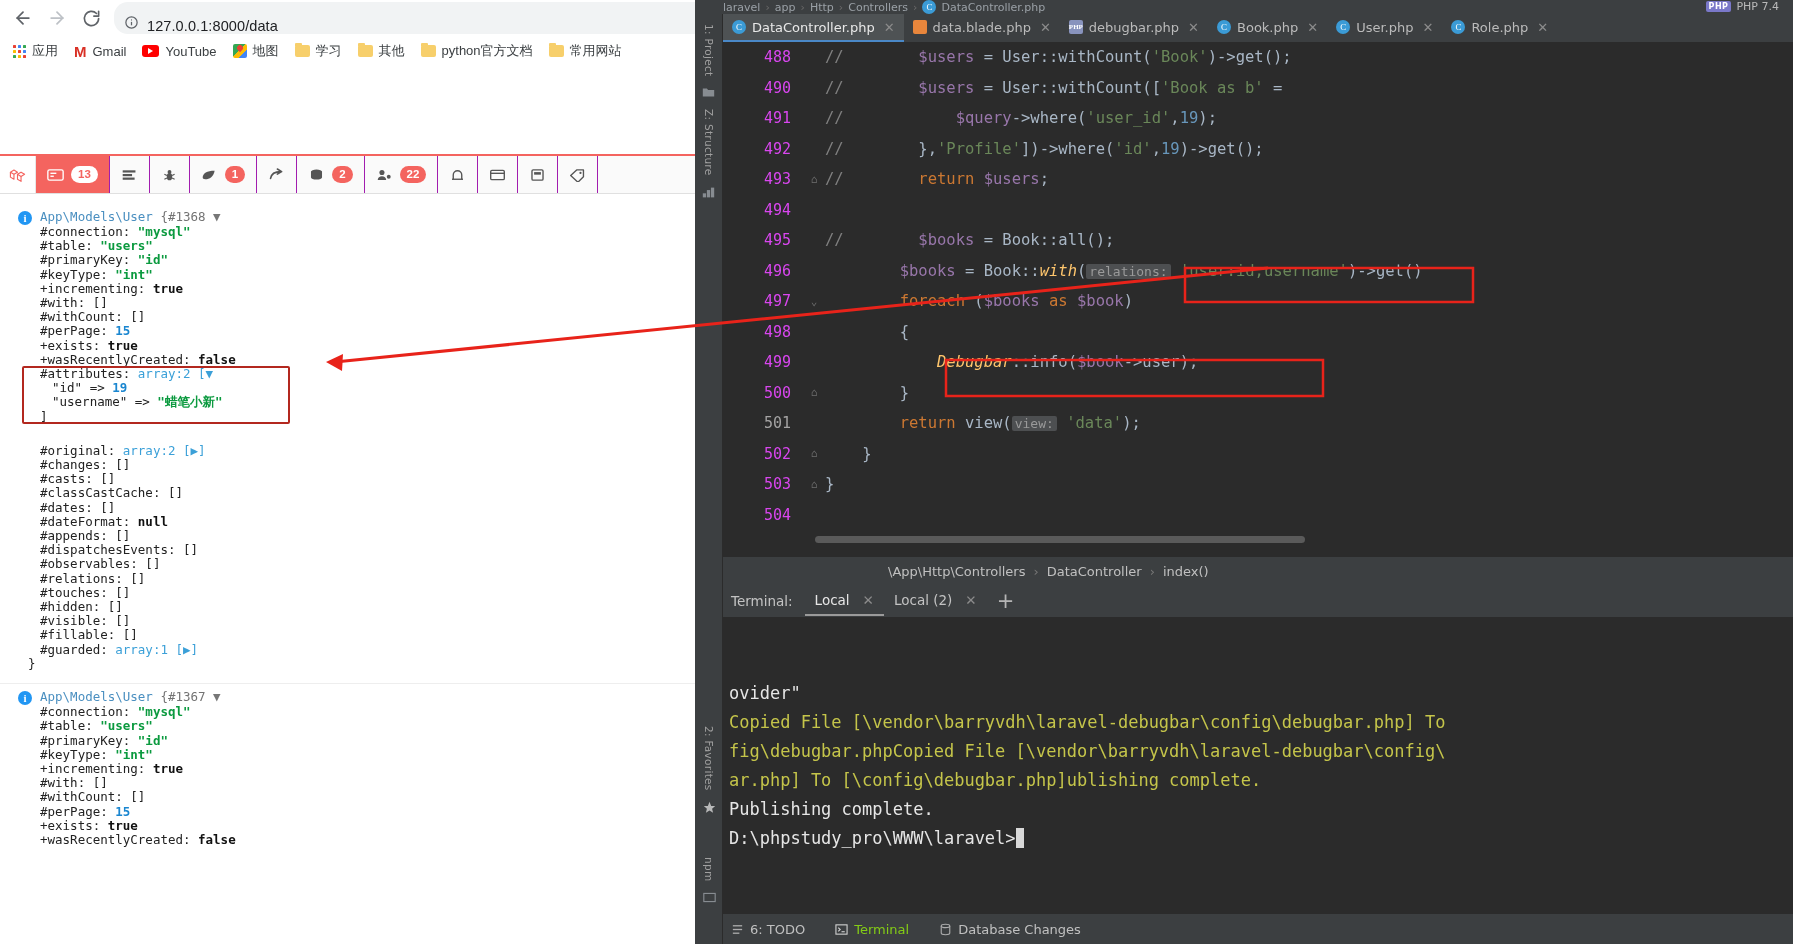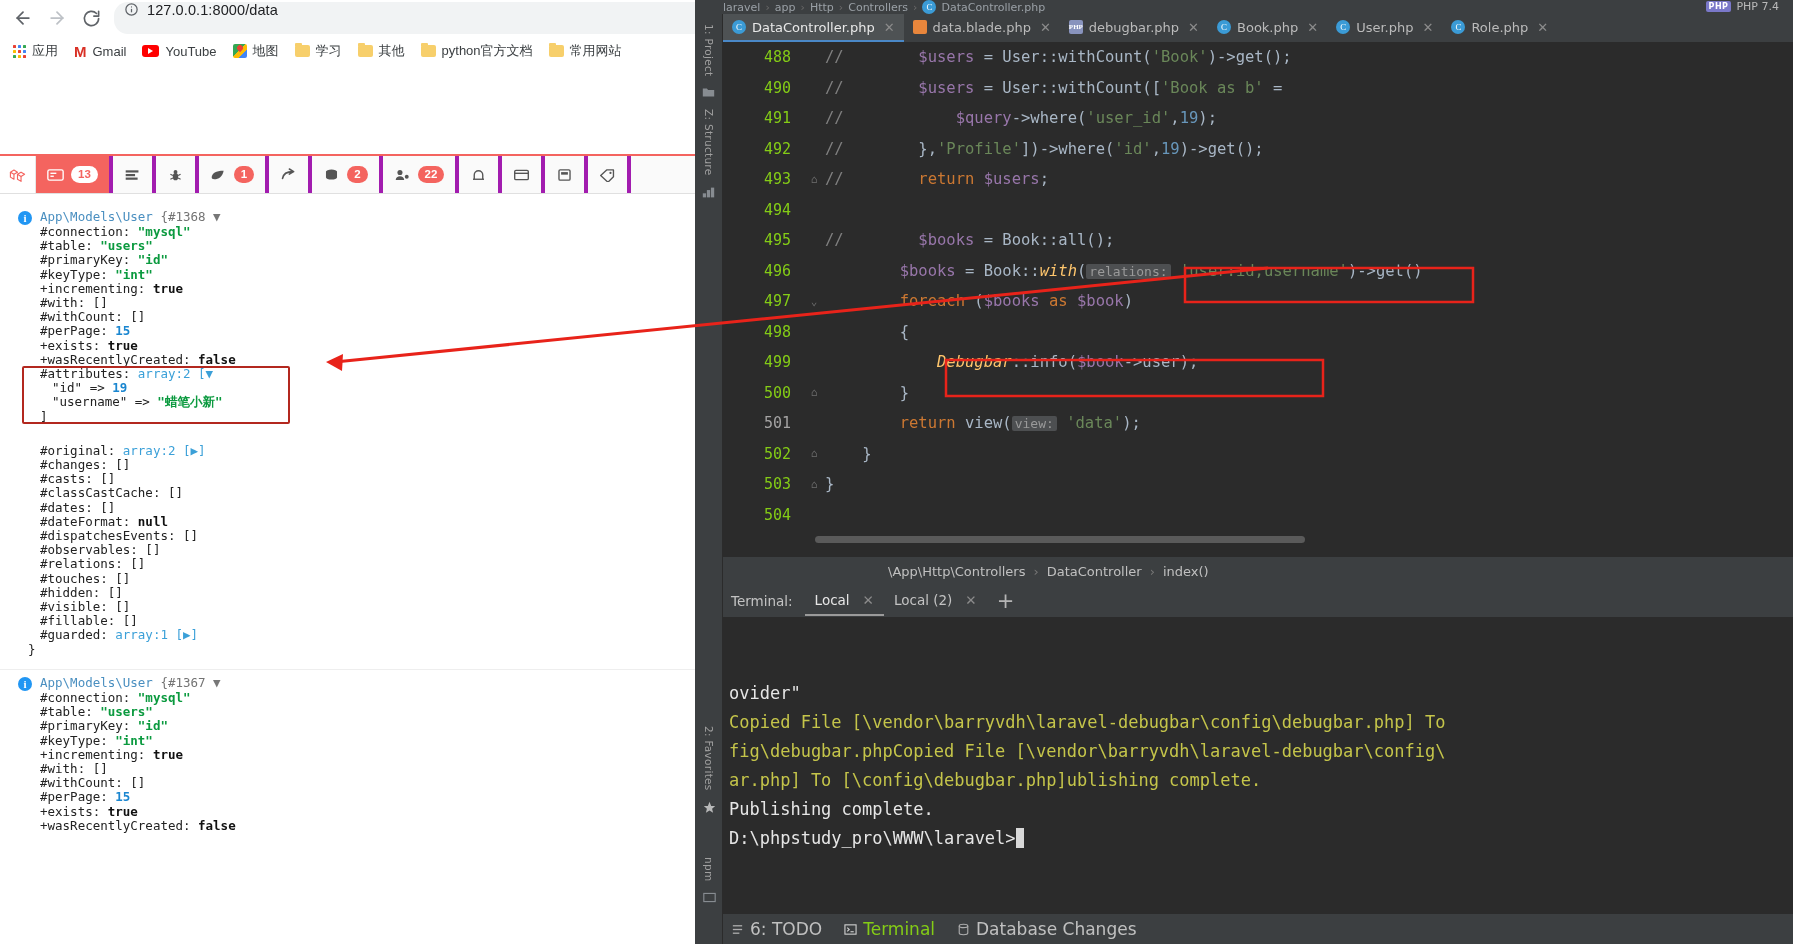--- a/index.html
+++ b/index.html
@@ -13,21 +13,21 @@
   #browser { position:absolute; left:0; top:0; width:795px; height:944px;
      background:#fff; overflow:hidden; }
 
   .chrome-toolbar { height:36px; display:flex; align-items:center; padding:0 8px; gap:4px;
      background:#fff; }
   .nav-btn { width:30px; height:30px; display:flex; align-items:center; justify-content:center;
      border-radius:50%; color:#5f6368; }
   .nav-btn.disabled { color:#bdc1c6; }
   .nav-btn svg { display:block; }
   .omnibox { flex:1; height:32px; background:#f1f3f4; border-radius:14px; display:flex;
-     align-items:flex-start; padding:0 10px; gap:8px; margin-left:4px; margin-right:4px;
+     align-items:flex-end; padding:0 10px; gap:8px; margin-left:4px; margin-right:4px;
      max-width:668px; }
   .omnibox .info-ico { color:#5f6368; flex:0 0 auto; }
   .omnibox .url { font-size:14.5px; color:#202124; letter-spacing:0.1px; white-space:nowrap; }
   .omnibox-right { margin-left:auto; display:flex; align-items:center; gap:10px; }
   .translate-ico { width:20px; height:18px; border:1.4px solid #5f6368; border-radius:3px;
      position:relative; font-size:9px; color:#5f6368; display:flex; align-items:center;
      justify-content:center; }
   .star-ico { color:#5f6368; }
 
   .bookmark-bar { height:30px; display:flex; align-items:center; gap:2px; padding:0 6px;
@@ -52,21 +52,21 @@
      background:#ea4335; border-radius:50% 50% 50% 0; transform:rotate(-45deg); }
 
   
   .page-area { position:relative; height:calc(944px - 66px); background:#fff; }
   .page-blank { height:88px; background:#fff; }
 
   
   .debugbar { border-top:2px solid #f4645f; background:#fff; }
   .db-tabs { display:flex; align-items:stretch; height:38px; background:#fafafa;
      border-bottom:1px solid #e0e0e0; }
-  .db-tab { display:flex; align-items:center; gap:7px; padding:0 11px; border-right:4px solid #a21caf;
+  .db-tab { display:flex; align-items:center; gap:7px; padding:0 11px; border-right:1px solid #a21caf;
      color:#555; position:relative; }
   .db-tab.brand { background:#fff; border-right:1px solid #e7e7e7; padding:0 9px; }
   .db-tab.active { background:#f4645f; color:#fff; }
   .db-badge { background:#f4645f; color:#fff; border-radius:10px; font-size:11.5px;
      padding:1.5px 7px; font-weight:bold; line-height:1.25; }
   .db-tab.active .db-badge { background:#fff; color:#f4645f; }
   .db-icon { width:17px; height:14px; display:block; }
 
   
   .dump-wrap { padding:10px 0 0 0; height:calc(100% - 128px); overflow:hidden;
@@ -118,21 +118,21 @@
   .rail { position:absolute; left:0; top:14px; width:28px; bottom:0; background:#3c3f41;
      border-right:1px solid #2b2b2b; }
   .rail-txt { writing-mode:vertical-rl; font-size:10.5px; color:#a0a0a0; letter-spacing:0.3px;
      margin:10px auto 0; display:block; text-align:center; }
   .rail-ico { display:block; margin:10px auto; width:13px; height:13px; opacity:.8; }
 
   
   .editor { position:absolute; left:28px; top:42px; right:0; height:515px; background:#2b2b2b;
      font-family:"DejaVu Sans Mono", monospace; font-size:15.5px; overflow:hidden; }
   .code-row { display:flex; height:30.5px; align-items:center; white-space:pre; }
-  .gutter { width:80px; text-align:right; padding-right:12px; color:#84cc16; flex:0 0 auto;
+  .gutter { width:80px; text-align:right; padding-right:12px; color:#d946ef; flex:0 0 auto;
      font-size:15px; }
   .gutter.cur { color:#a4a3a3; }
   .fold { width:22px; flex:0 0 auto; color:#6e6e6e; font-size:11px; text-align:center; }
   .code { flex:1; color:#a9b7c6; overflow:hidden; }
   .cmt { color:#808080; }
   .c-kw { color:#cc7832; }
   .c-str { color:#6a8759; }
   .c-num { color:#6897bb; }
   .c-var { color:#9876aa; }
   .c-fn  { color:#ffc66d; font-style:italic; }
@@ -157,21 +157,21 @@
 
   .term-body { position:absolute; left:28px; top:617px; right:0; bottom:30px; background:#2b2b2b;
      font-family:"DejaVu Sans Mono", monospace; font-size:17px; line-height:29px; color:#e0e0e0;
      padding:4px 0 0 6px; overflow:hidden; white-space:pre; }
   .t-yellow { color:#c5c54a; }
   .t-white { color:#e6e6e6; }
   .caret { display:inline-block; width:8px; height:20px; background:#d8d8d8;
      vertical-align:-4px; }
 
   .status-bar { position:absolute; left:28px; right:0; bottom:0; height:30px; background:#3c3f41;
-     display:flex; align-items:center; gap:22px; padding-left:8px; font-size:17px; color:#c0c0c0; }
+     display:flex; align-items:center; gap:30px; padding-left:8px; font-size:13px; color:#c0c0c0; }
   .sb-item { display:flex; align-items:center; gap:6px; }
   .sb-item.active { color:#84cc16; }
   .sb-ico { width:13px; height:13px; opacity:.85; }
 
   
   #annotations { position:absolute; left:0; top:0; width:1793px; height:944px;
      pointer-events:none; }
 </style>
 </head>
 <body>
@@ -389,20 +389,21 @@
                 <div class="line" style="padding-left: 22px;"><span>#attributes: </span><span class="typ">array:2 [▼</span></div>
                 <div class="line" style="padding-left: 34px;"><span>"id" =&gt; </span><span class="num">19</span></div>
                 <div class="line" style="padding-left: 34px;"><span>"username" =&gt; </span><span class="str">"蜡笔小新"</span></div>
                 <div class="line" style="padding-left: 22px;"><span>]</span></div>
                 <div class="line" style="padding-left: 22px; margin-top: 20px;"><span>#original: </span><span class="typ">array:2 [▶]</span></div>
                 <div class="line" style="padding-left: 22px;"><span>#changes: </span><span class="">[]</span></div>
                 <div class="line" style="padding-left: 22px;"><span>#casts: </span><span class="">[]</span></div>
                 <div class="line" style="padding-left: 22px;"><span>#classCastCache: </span><span class="">[]</span></div>
                 <div class="line" style="padding-left: 22px;"><span>#dates: </span><span class="">[]</span></div>
                 <div class="line" style="padding-left: 22px;"><span>#dateFormat: </span><span class="kw">null</span></div>
+                <div class="line" style="padding-left: 22px;"><span>#appends: </span><span class="">[]</span></div>
                 <div class="line" style="padding-left: 22px;"><span>#dispatchesEvents: </span><span class="">[]</span></div>
                 <div class="line" style="padding-left: 22px;"><span>#observables: </span><span class="">[]</span></div>
                 <div class="line" style="padding-left: 22px;"><span>#relations: </span><span class="">[]</span></div>
                 <div class="line" style="padding-left: 22px;"><span>#touches: </span><span class="">[]</span></div>
                 <div class="line" style="padding-left: 22px;"><span>#hidden: </span><span class="">[]</span></div>
                 <div class="line" style="padding-left: 22px;"><span>#visible: </span><span class="">[]</span></div>
                 <div class="line" style="padding-left: 22px;"><span>#fillable: </span><span class="">[]</span></div>
                 <div class="line" style="padding-left: 22px;"><span>#guarded: </span><span class="typ">array:1 [▶]</span></div>
                 <div class="line l0" style="padding-left: 10px;"><span>}</span></div>
               </div>

